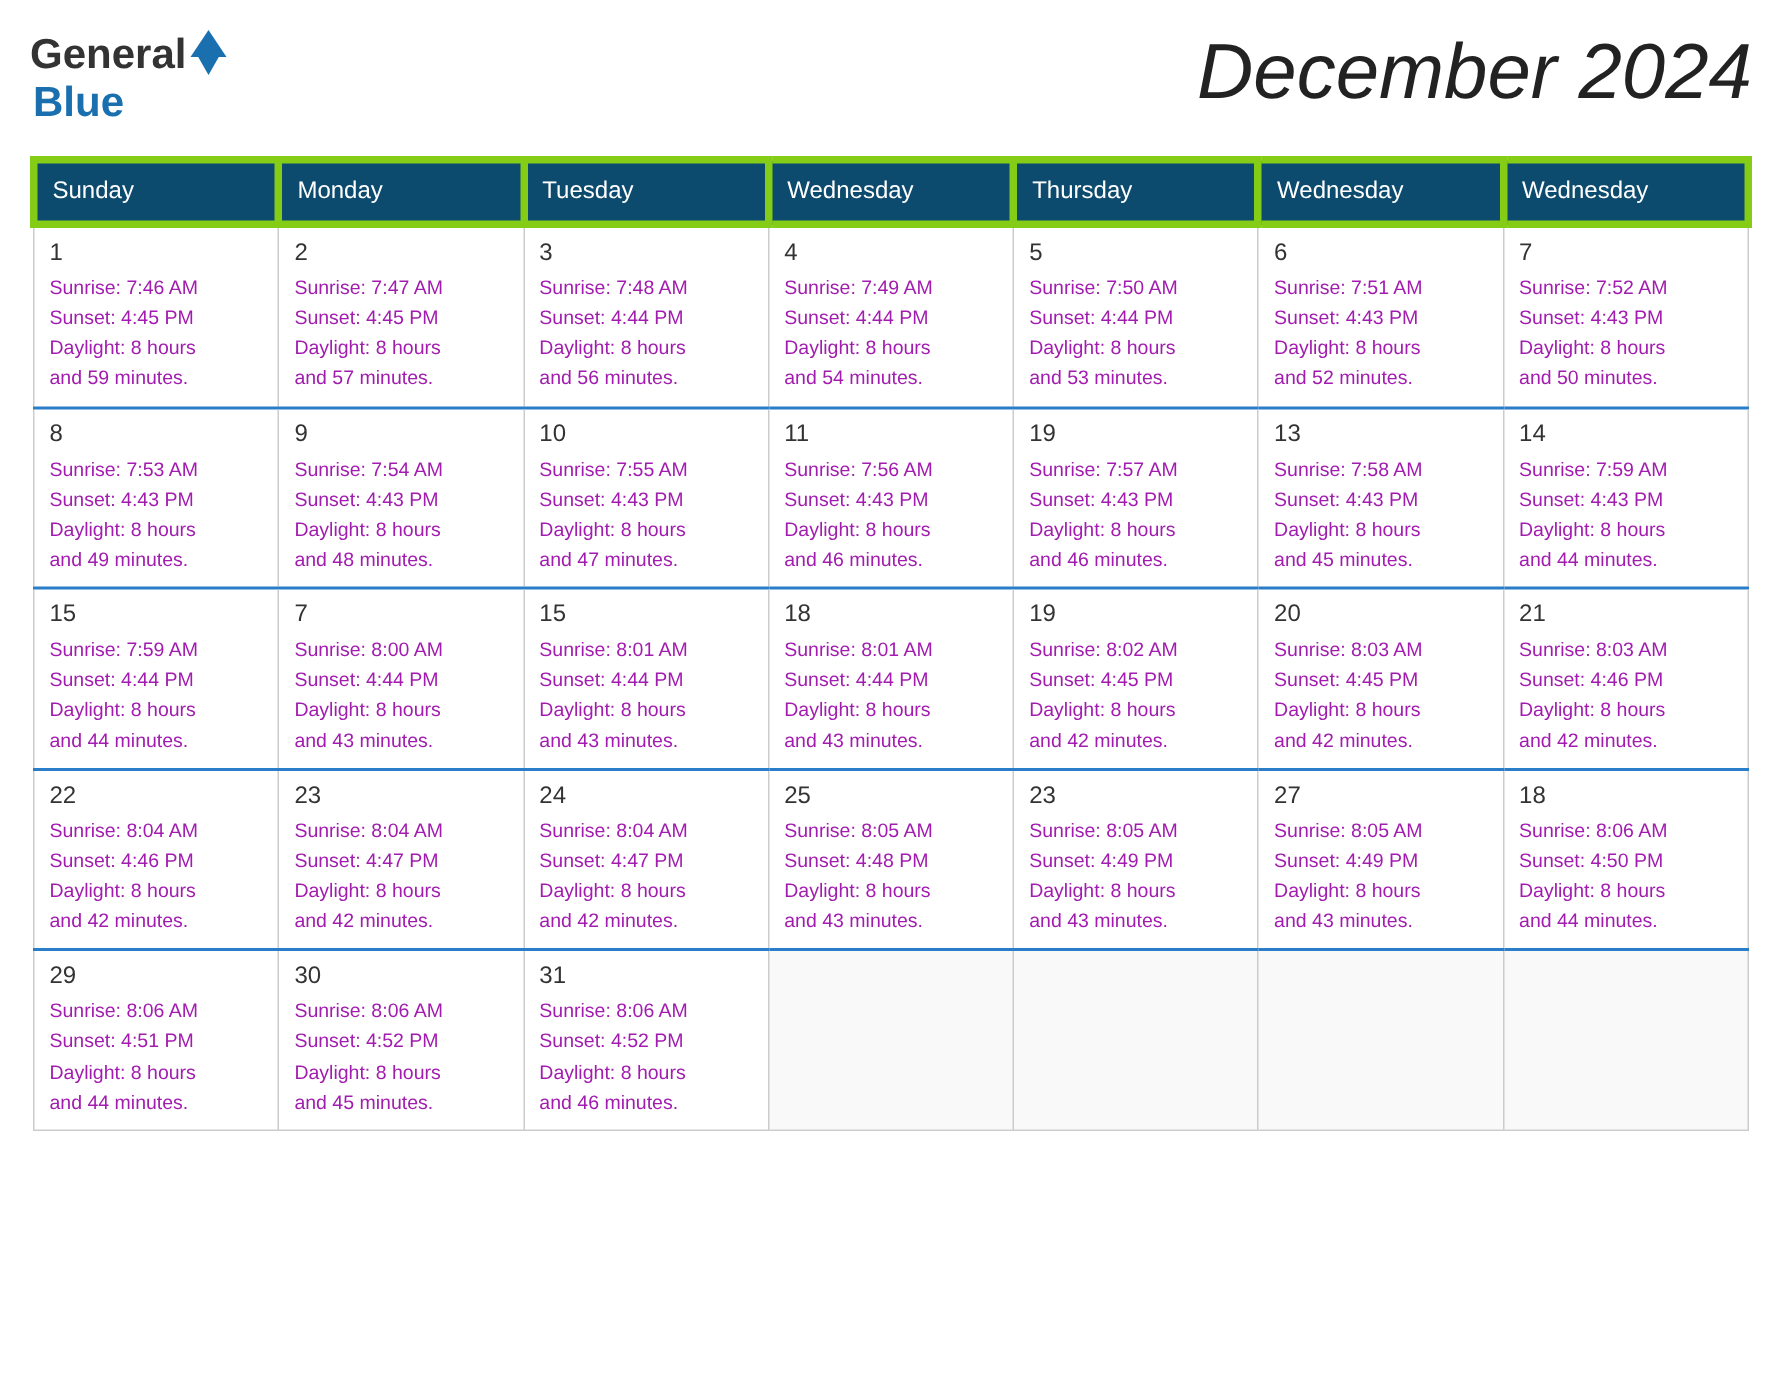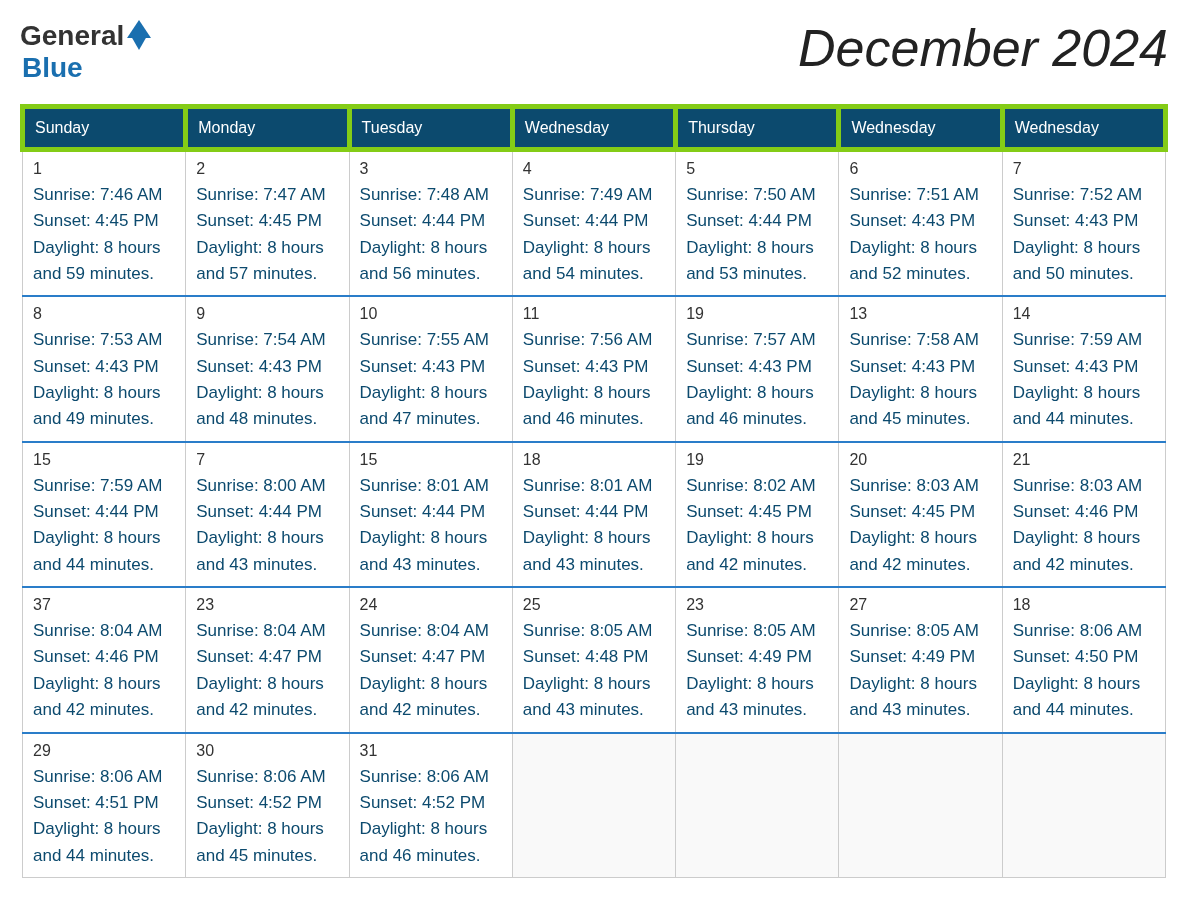--- a/index.html
+++ b/index.html
@@ -79,23 +79,23 @@
     .calendar td.empty {
       background: #f9f9f9;
     }
     .day-number {
       font-size: 16px;
       font-weight: normal;
       margin-bottom: 4px;
       display: block;
     }
     .day-info {
-      font-size: 17px;
+      font-size: 13px;
       line-height: 1.55;
-      color: #0c4a6e;
+      color: #a21caf;
     }
   </style>
 </head>
 <body>
 
 <div class="header-area">
   <div class="logo-wrapper">
     <div class="logo-top-row">
       <span class="logo-text-general">General</span>
       <div style="display:flex; flex-direction:column; align-items:center; margin-left:3px; margin-bottom:2px;">
@@ -313,21 +313,21 @@
         <div class="day-info">
           Sunrise: 8:03 AM<br>
           Sunset: 4:46 PM<br>
           Daylight: 8 hours<br>
           and 42 minutes.
         </div>
       </td>
       </tr>
       <tr>
         <td>
-        <span class="day-number">37</span>
+        <span class="day-number">22</span>
         <div class="day-info">
           Sunrise: 8:04 AM<br>
           Sunset: 4:46 PM<br>
           Daylight: 8 hours<br>
           and 42 minutes.
         </div>
       </td>
         <td>
         <span class="day-number">23</span>
         <div class="day-info">

